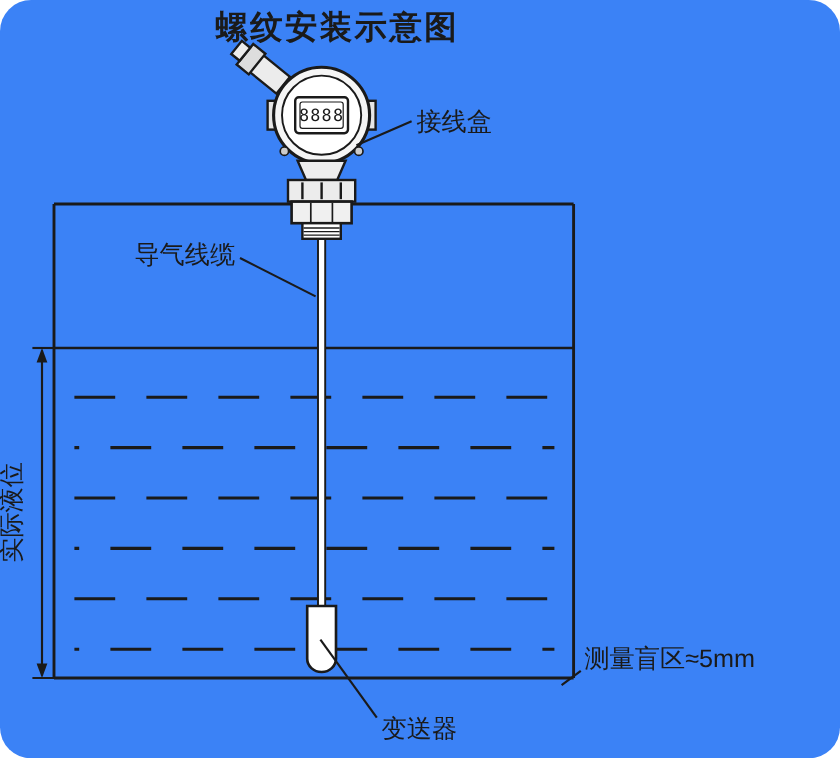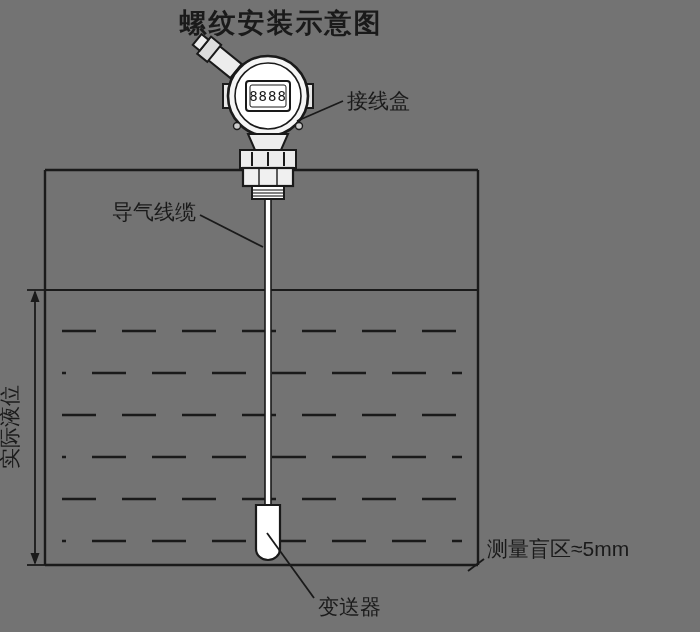--- a/index.html
+++ b/index.html
@@ -1,21 +1,22 @@
 <!DOCTYPE html>
 <html><head>
 <meta charset="utf-8">
 <style>
   html,body{margin:0;padding:0;background:#ffffff;}
   .canvas{
     position:relative;
     width:700px;height:632px;
-    background:#737373;
+    background:#3b82f6;
     font-family:"Liberation Sans", sans-serif;
     overflow:hidden;
+    border-radius:26px;
   }
   svg{display:block;}
   text{fill:#1a1a1a;}
   .title-text{font-size:27px;font-weight:700;letter-spacing:2px;}
   .label-text{font-size:21px;}
   .lcd-text{font-family:"DejaVu Sans Mono", monospace;font-size:14px;letter-spacing:1px;}
 </style>
 </head>
 <body>
 

